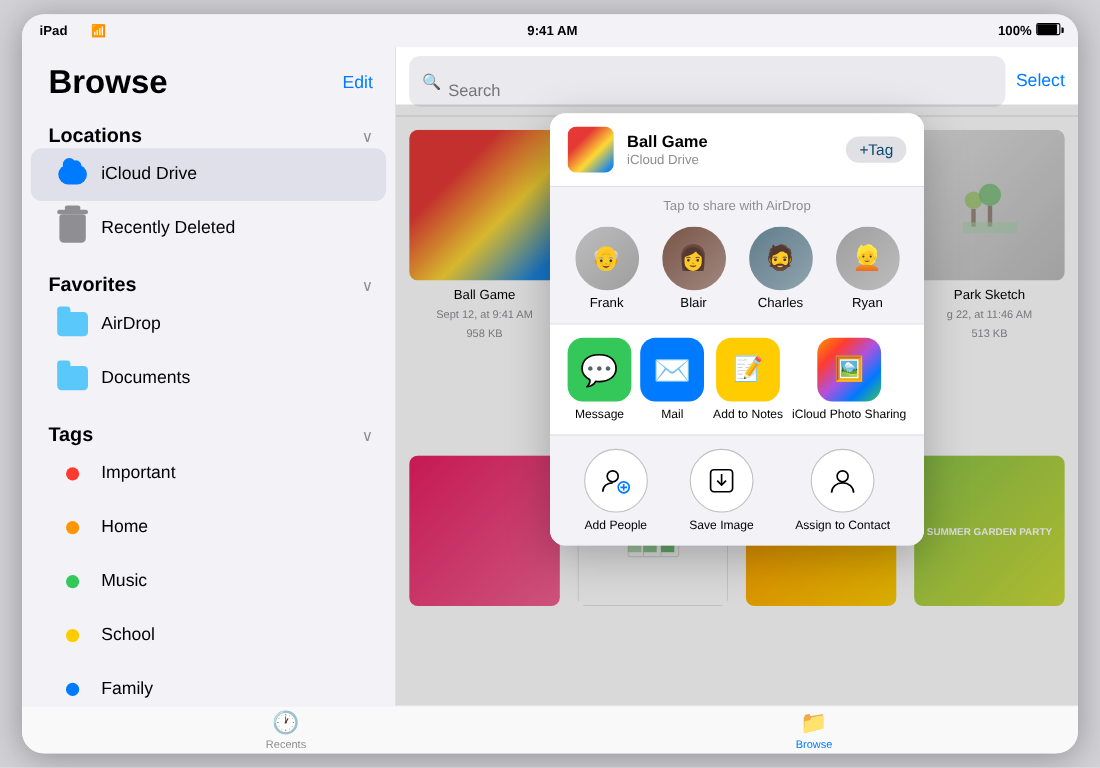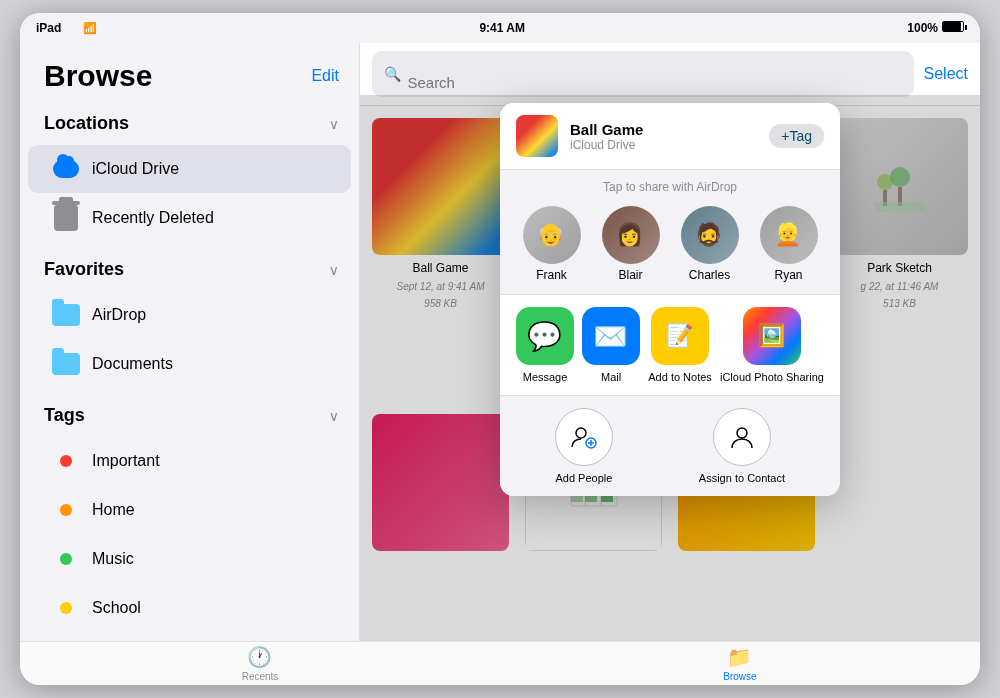--- a/index.html
+++ b/index.html
@@ -67,21 +67,21 @@
     }
     .edit-btn {
       font-size: 16px;
       color: #007aff;
       cursor: pointer;
     }
     .section-header {
       display: flex;
       justify-content: space-between;
       align-items: center;
-      padding: 16px 20px 10px 24px;
+      padding: 16px 20px 0 24px;
     }
     .section-title {
       font-size: 18px;
       font-weight: 700;
       color: #000;
     }
     .chevron-icon {
       font-size: 14px;
       color: #8e8e93;
     }
@@ -266,21 +266,21 @@
     .thumb-park {
       background: linear-gradient(135deg, #e0e0e0, #bdbdbd);
       width: 100%; height: 100%;
       display: flex; align-items: center; justify-content: center;
     }
     .thumb-flowers { background: linear-gradient(135deg, #e91e63, #f06292); width:100%;height:100%; }
     .thumb-spreadsheet { background: #fff; border: 1px solid #e0e0e0; width:100%;height:100%; display:flex;align-items:center;justify-content:center; font-size:10px; color:#4caf50; }
     .thumb-building { background: linear-gradient(135deg, #ff9800, #ffcc02); width:100%;height:100%; }
     .thumb-party { background: linear-gradient(135deg, #8bc34a, #cddc39); width:100%;height:100%; display:flex;align-items:center;justify-content:center; font-size:9px; font-weight:700; color:#fff; text-align:center; }
     .grid-label { font-size: 12px; color: #000; text-align: center; font-weight: 500; }
-    .grid-sublabel { font-size: 10px; color: #8e8e93; text-align: center; font-style: italic; }
+    .grid-sublabel { font-size: 10px; color: #8e8e93; text-align: center; }
     
     .tab-bar {
       height: 44px;
       background: rgba(249,249,249,0.94);
       border-top: 1px solid #e0e0e5;
       display: flex;
       align-items: center;
     }
     .tab-item {
       flex: 1;
@@ -609,20 +609,25 @@
                   <rect x="2" y="36" width="12" height="8" fill="#4caf50" opacity="0.4"></rect>
                 </svg>
             </div>
           </div>
         </div>
         <div class="grid-item">
           <div class="grid-thumb">
             <div class="thumb-building"></div>
           </div>
         </div>
+        <div class="grid-item">
+          <div class="grid-thumb">
+            <div class="thumb-party">SUMMER GARDEN PARTY</div>
+          </div>
+        </div>
       </div>
 
       <div class="share-overlay">
         <div class="share-sheet">
 
           <div class="share-header">
             <div class="share-file-thumb">
               <div class="share-file-thumb-inner"></div>
             </div>
             <div class="share-file-info">
@@ -689,20 +694,30 @@
                     <circle cx="21" cy="20" r="5" fill="none" stroke="#007aff" stroke-width="1.5"></circle>
                     <line x1="21" y1="17" x2="21" y2="23" stroke="#007aff" stroke-width="1.5"></line>
                     <line x1="18" y1="20" x2="24" y2="20" stroke="#007aff" stroke-width="1.5"></line>
                   </svg>
               </div>
               <span class="more-label">Add People</span>
             </div>
             <div class="more-action-item">
               <div class="more-icon-wrap">
                 <svg width="28" height="28" viewBox="0 0 28 28">
+                    <rect x="4" y="4" width="20" height="20" rx="3" fill="none" stroke="#000" stroke-width="1.5"></rect>
+                    <line x1="14" y1="8" x2="14" y2="18" stroke="#000" stroke-width="1.5"></line>
+                    <polyline points="10,14 14,18 18,14" stroke="#000" stroke-width="1.5" fill="none"></polyline>
+                  </svg>
+              </div>
+              <span class="more-label">Save Image</span>
+            </div>
+            <div class="more-action-item">
+              <div class="more-icon-wrap">
+                <svg width="28" height="28" viewBox="0 0 28 28">
                     <circle cx="14" cy="10" r="5" fill="none" stroke="#000" stroke-width="1.5"></circle>
                     <path d="M4 25c0-5.5 4.5-9 10-9s10 3.5 10 9" stroke="#000" stroke-width="1.5" fill="none"></path>
                   </svg>
               </div>
               <span class="more-label">Assign to Contact</span>
             </div>
           </div>
         </div>
       </div>
     </div>

